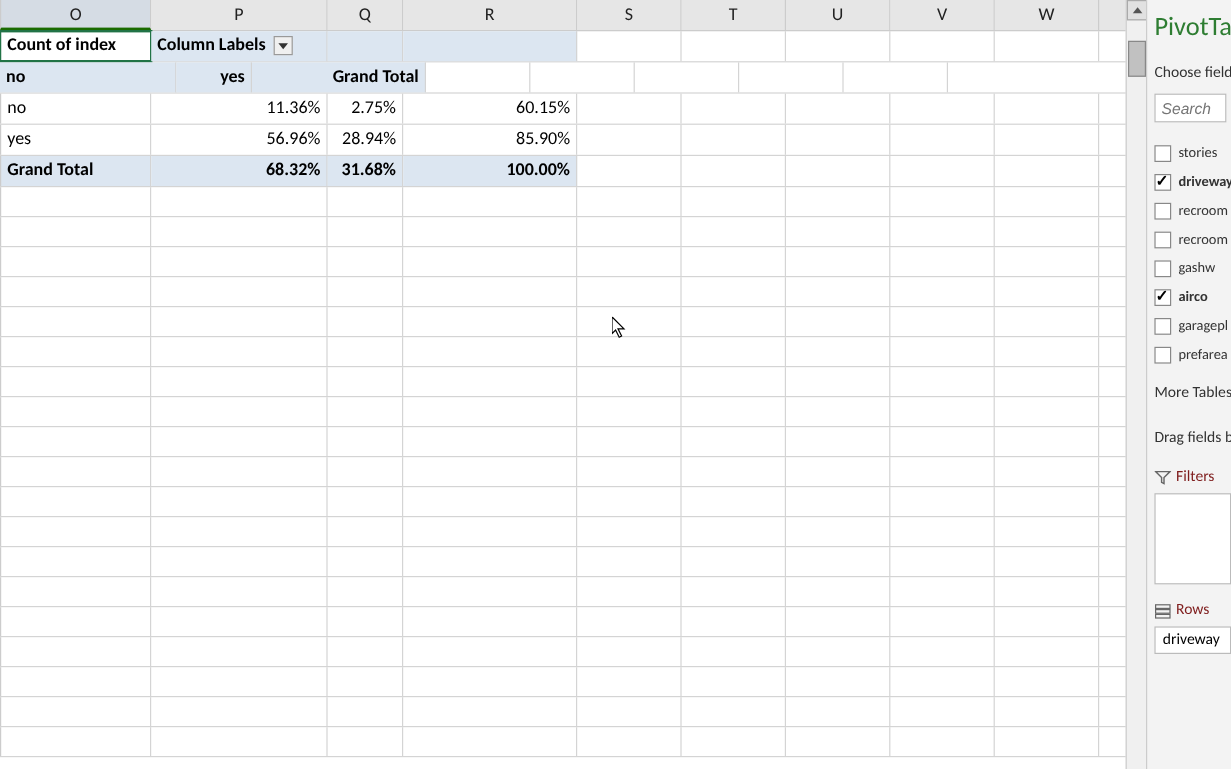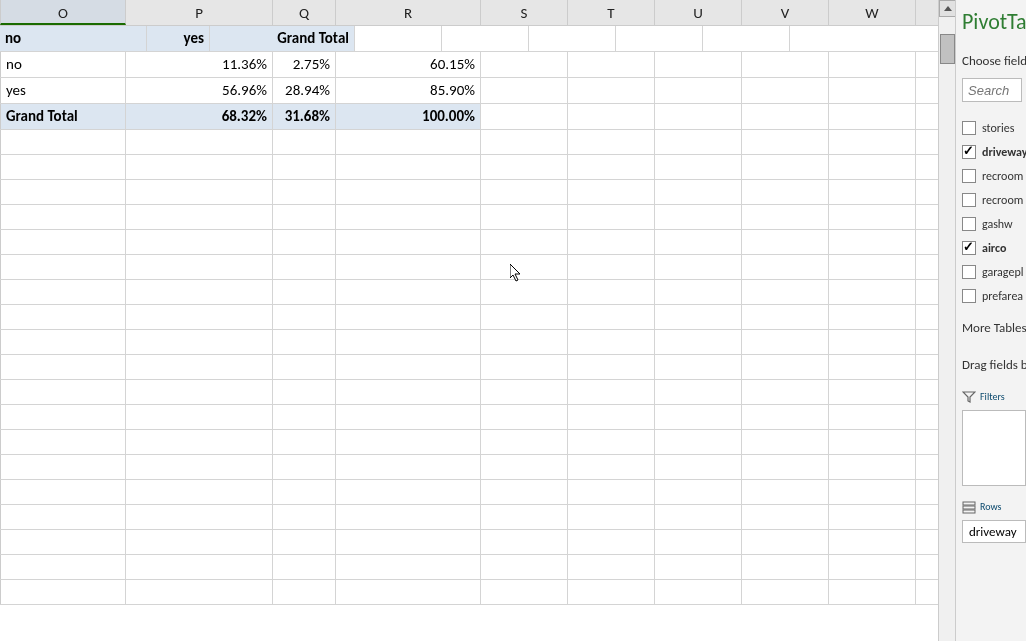--- a/index.html
+++ b/index.html
@@ -207,23 +207,23 @@
       margin-bottom: 22px;
     }
     .drag-text {
       font-size: 13px;
       color: #333;
       white-space: nowrap;
       margin-bottom: 18px;
     }
     .area-box-label {
       display: flex;
-      align-items: flex-start;
-      font-size: 10px;
-      color: #0c4a6e;
+      align-items: flex-end;
+      font-size: 13px;
+      color: #7f1d1d;
       white-space: nowrap;
       margin-bottom: 6px;
     }
     .filter-icon {
       width: 14px;
       height: 14px;
       margin-right: 4px;
       flex-shrink: 0;
     }
     .filter-icon svg { width: 14px; height: 14px; }
@@ -270,20 +270,34 @@
       <div class="col-header col-R">R</div>
       <div class="col-header col-S">S</div>
       <div class="col-header col-T">T</div>
       <div class="col-header col-U">U</div>
       <div class="col-header col-V">V</div>
       <div class="col-header col-W">W</div>
     </div>
 
     <div class="grid">
 
+      <div class="row pivot-row">
+        <div class="cell col-O bold pivot-header-bg selected-cell">Count of index</div>
+        <div class="cell col-P bold pivot-header-bg">
+          <span>Column Labels</span>
+          <span class="dropdown-btn"></span>
+        </div>
+        <div class="cell col-Q pivot-header-bg"></div>
+        <div class="cell col-R pivot-header-bg"></div>
+        <div class="cell col-S"></div>
+        <div class="cell col-T"></div>
+        <div class="cell col-U"></div>
+        <div class="cell col-V"></div>
+        <div class="cell col-W"></div>
+      </div>
 
       <div class="row pivot-row">
         <div class="cell col-P bold pivot-header-bg">no</div>
         <div class="cell col-Q bold pivot-header-bg num">yes</div>
         <div class="cell col-R bold pivot-header-bg num">Grand Total</div>
         <div class="cell col-S"></div>
         <div class="cell col-T"></div>
         <div class="cell col-U"></div>
         <div class="cell col-V"></div>
         <div class="cell col-W"></div>

